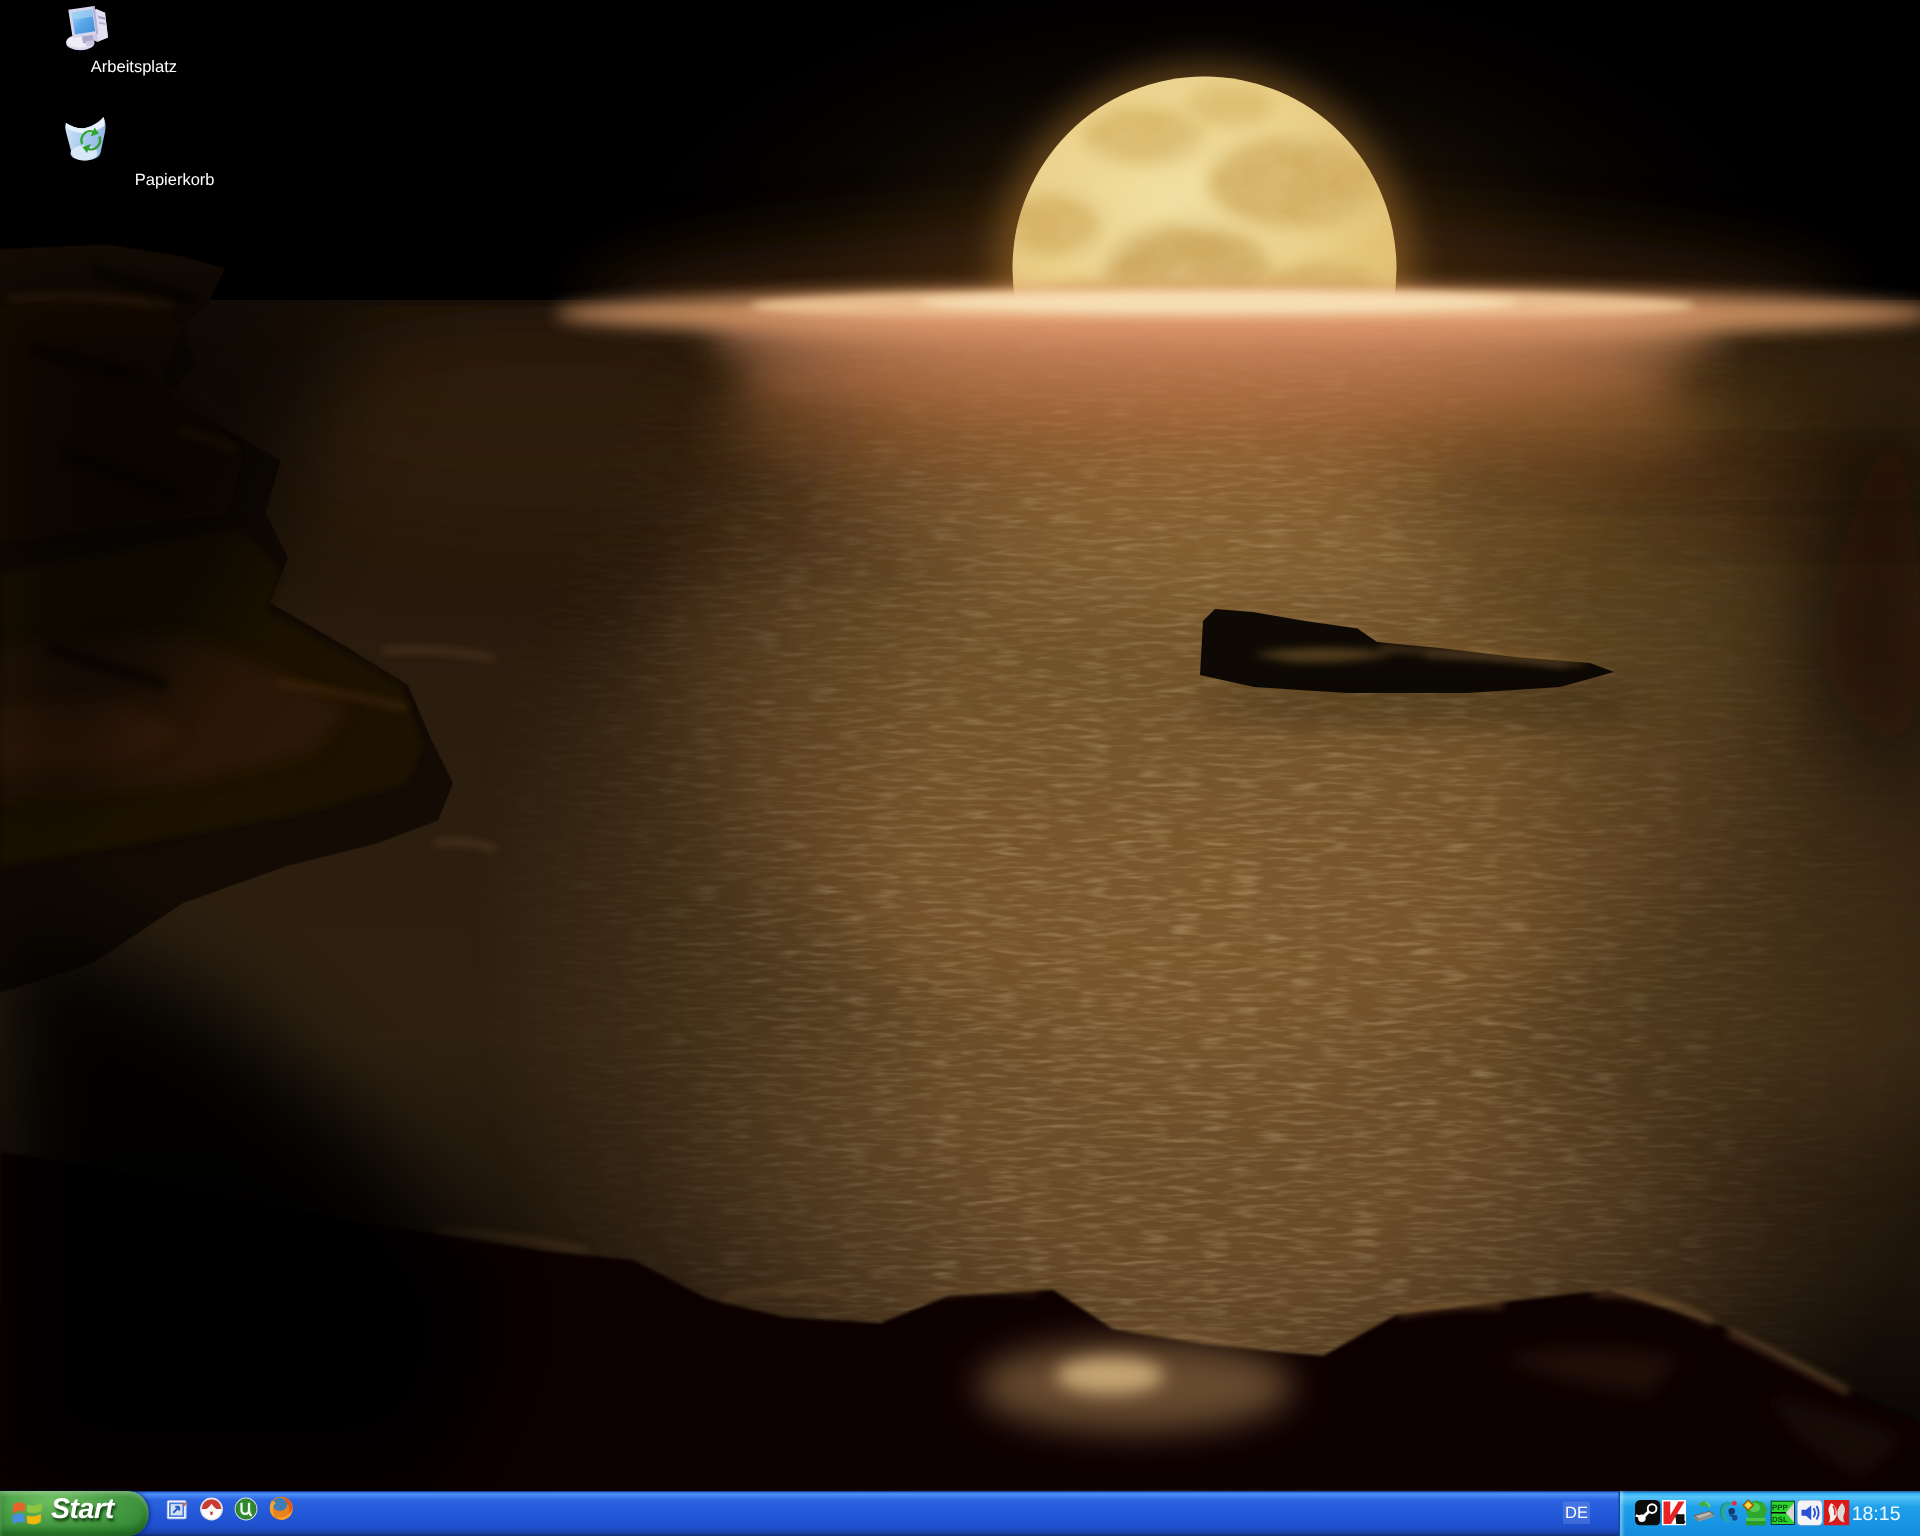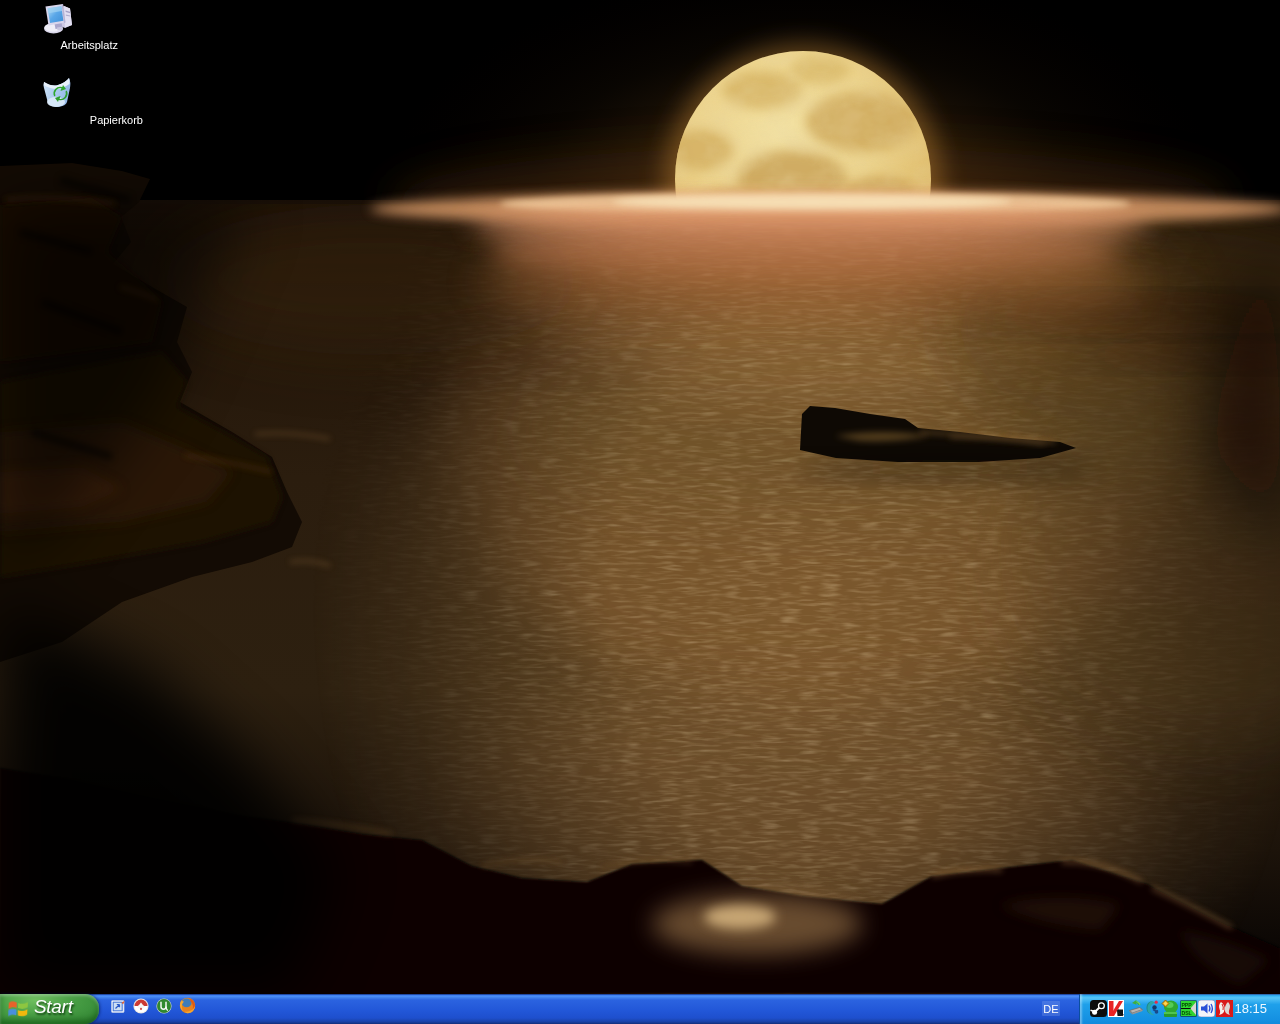--- a/index.html
+++ b/index.html
@@ -5,21 +5,21 @@
   html,body{margin:0;padding:0;width:1280px;height:1024px;overflow:hidden;background:#000;
     font-family:"Liberation Sans",sans-serif;}
   #desk{position:absolute;left:0;top:0;width:1280px;height:994px;overflow:hidden;}
   .dlabel{position:absolute;color:#fff;font-size:11px;white-space:nowrap;
     text-shadow:1px 1px 0 #000;}
   #taskbar{position:absolute;left:0;top:994px;width:1280px;height:30px;
     background:linear-gradient(to bottom,#0c266c 0%,#3e7cf0 4%,#4a8ef5 8%,#2b63e0 20%,#2257d8 55%,#1e4fcd 80%,#1941a5 93%,#122e78 100%);}
   #startbtn{position:absolute;left:0;top:0;width:99px;height:30px;border-radius:0 14px 14px 0;
     background:radial-gradient(ellipse 120% 160% at 35% 20%, #6fbf5f 0%, #4aa046 30%, #3a8f3a 55%, #2d7b2e 80%, #1e5c20 100%);
     box-shadow:inset 0 2px 3px rgba(255,255,255,0.3), inset 0 -4px 6px rgba(0,60,0,0.5), 1px 0 3px rgba(0,20,80,0.6);}
-  #startbtn span{position:absolute;left:34px;top:2px;color:#fff;font-size:19px;font-weight:normal;
+  #startbtn span{position:absolute;left:34px;top:2px;color:#fff;font-size:19px;font-weight:bold;
     font-style:italic;text-shadow:1px 2px 2px rgba(0,40,0,0.8);letter-spacing:-0.3px;}
   .ql{position:absolute;top:4px;}
   #trayarea{position:absolute;right:0;top:0;width:200px;height:42px;
     background:linear-gradient(to bottom,#0f3a8a 0%,#31b3f5 4%,#57c4f7 9%,#1fa0ea 25%,#1591e2 60%,#0e83d5 85%,#0a60a8 100%);
     border-left:1px solid #0a4f9e;box-shadow:inset 2px 0 2px rgba(255,255,255,0.35);}
   #clock{position:absolute;right:13px;top:7px;color:#eef8ff;font-size:13px;}
   #de{position:absolute;left:1042px;top:7px;width:18px;height:15px;background:rgba(200,215,250,0.18);
     color:#fff;font-size:11px;text-align:center;line-height:16px;border-radius:1px;}
 </style>
 </head>

